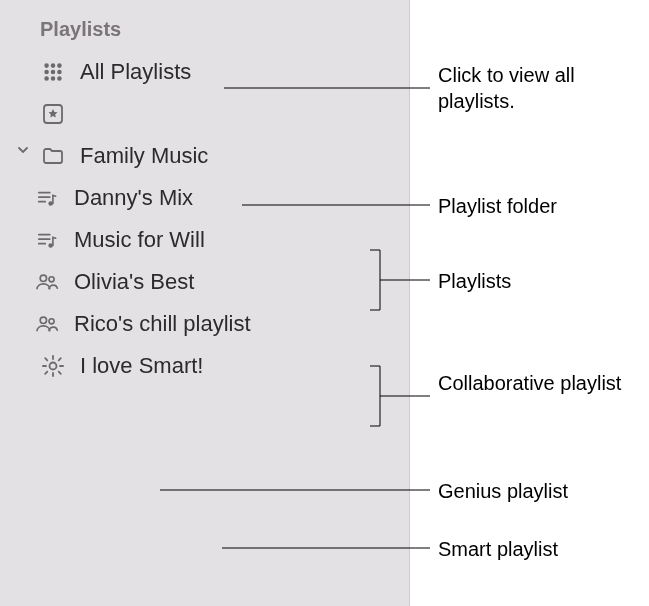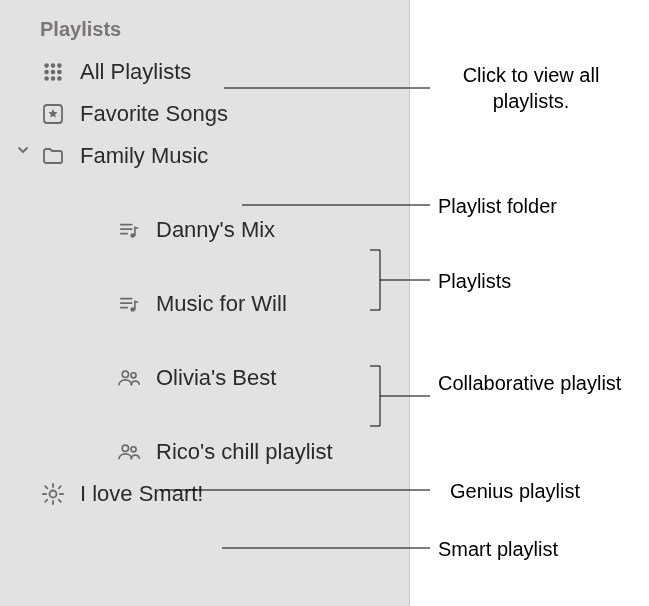--- a/index.html
+++ b/index.html
@@ -38,42 +38,40 @@
     .item .chevron {
       position: absolute;
       left: 16px;
       width: 14px;
       height: 14px;
       display: flex;
       align-items: center;
       justify-content: center;
     }
     .item.child {
-      padding-left: 116px;
-      margin-top: 32px;
+      padding-left: 34px;
     }
     .icon {
       width: 26px;
       height: 26px;
       margin-right: 14px;
       display: flex;
       align-items: center;
       justify-content: center;
       flex-shrink: 0;
     }
     .label {
       white-space: nowrap;
     }
     .annotations {
       position: absolute;
       top: 0;
       left: 410px;
       width: 214px;
       height: 100%;
-      text-align: center;
     }
     .annotation {
       position: absolute;
       font-size: 20px;
       color: #000;
       line-height: 1.3;
     }
     .callout-line {
       position: absolute;
       stroke: #000;
@@ -104,21 +102,20 @@
     <span class="label">All Playlists</span>
   </div>
 
   <div class="item">
     <span class="icon">
       <svg width="24" height="24" viewBox="0 0 24 24" fill="none" stroke="#6b6b6b" stroke-width="1.8">
         <rect x="3" y="3" width="18" height="18" rx="3"></rect>
         <path d="M12 7l1.4 2.9 3.1.4-2.3 2.2.5 3.1L12 14.1l-2.7 1.5.5-3.1-2.3-2.2 3.1-.4z" fill="#6b6b6b" stroke="none"></path>
       </svg>
     </span>
-    <span class="label">Favorite Songs</span>
   </div>
 
   <div class="item">
     <span class="chevron">
       <svg width="12" height="12" viewBox="0 0 12 12">
           <path d="M2 4l4 4 4-4" stroke="#6b6b6b" stroke-width="1.8" fill="none" stroke-linecap="round"></path>
         </svg>
     </span>
     <span class="icon">
       <svg width="24" height="22" viewBox="0 0 24 22" fill="none" stroke="#6b6b6b" stroke-width="1.8">
@@ -199,15 +196,15 @@
   <path class="callout-line" d="M370 366 h10 v60 h-10 M380 396 h50"></path>
   <line class="callout-line" x1="160" y1="490" x2="430" y2="490"></line>
   <line class="callout-line" x1="222" y1="548" x2="430" y2="548"></line>
 </svg>
 
 <div class="annotations">
   <div class="annotation" style="top:62px;left:28px">Click to view all playlists.</div>
   <div class="annotation" style="top:193px;left:28px">Playlist folder</div>
   <div class="annotation" style="top:268px;left:28px">Playlists</div>
   <div class="annotation" style="top:370px;left:28px">Collaborative playlist</div>
-  <div class="annotation" style="top:478px;left:40px">Genius playlist</div>
+  <div class="annotation" style="top:478px;left:28px">Genius playlist</div>
   <div class="annotation" style="top:536px;left:28px">Smart playlist</div>
 </div>
 
 </body></html>

